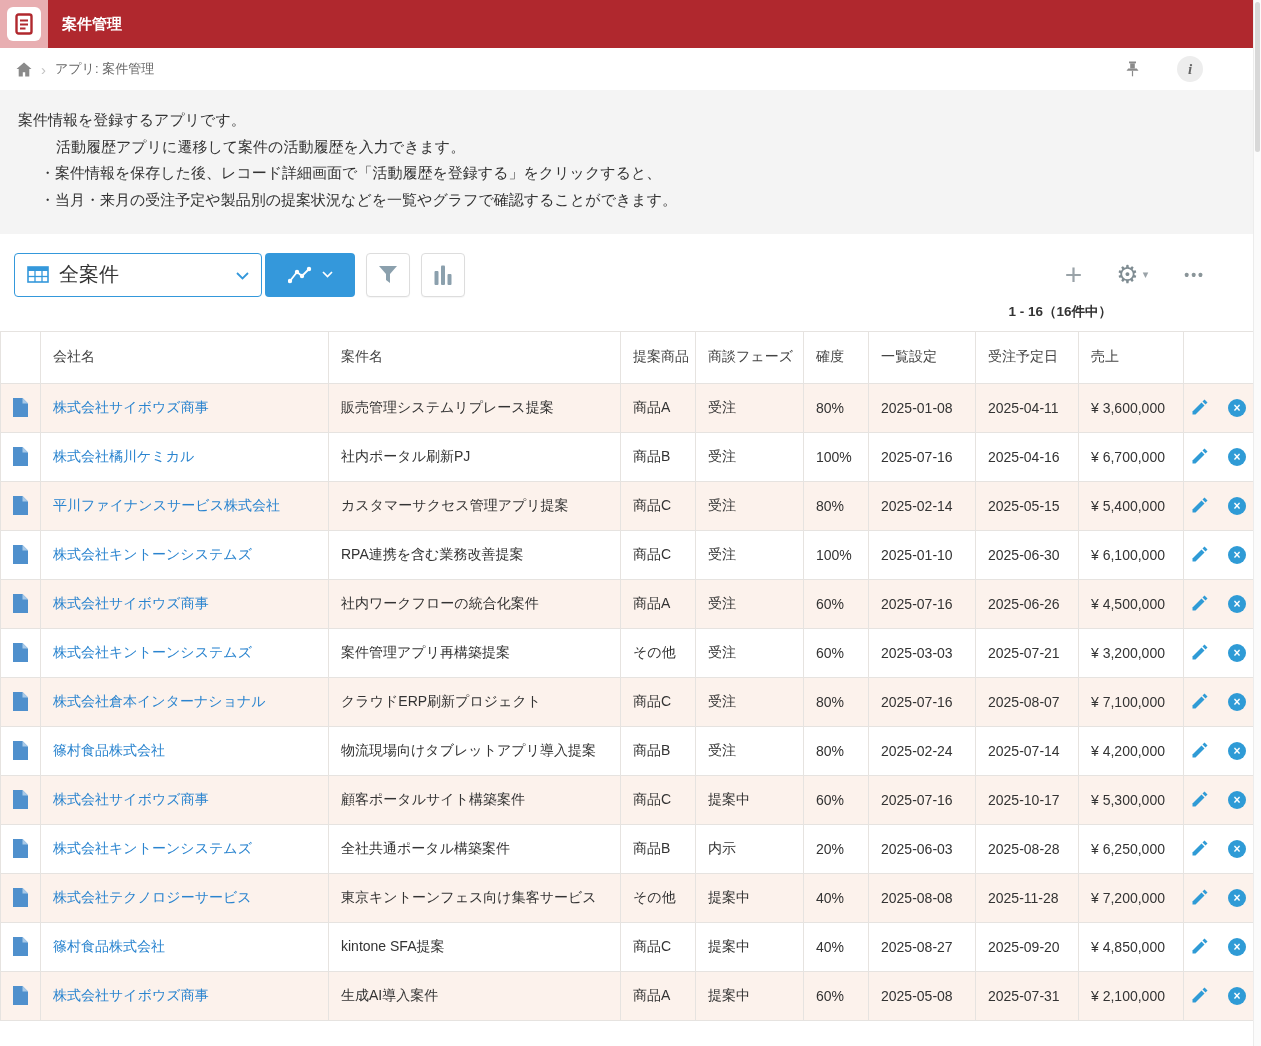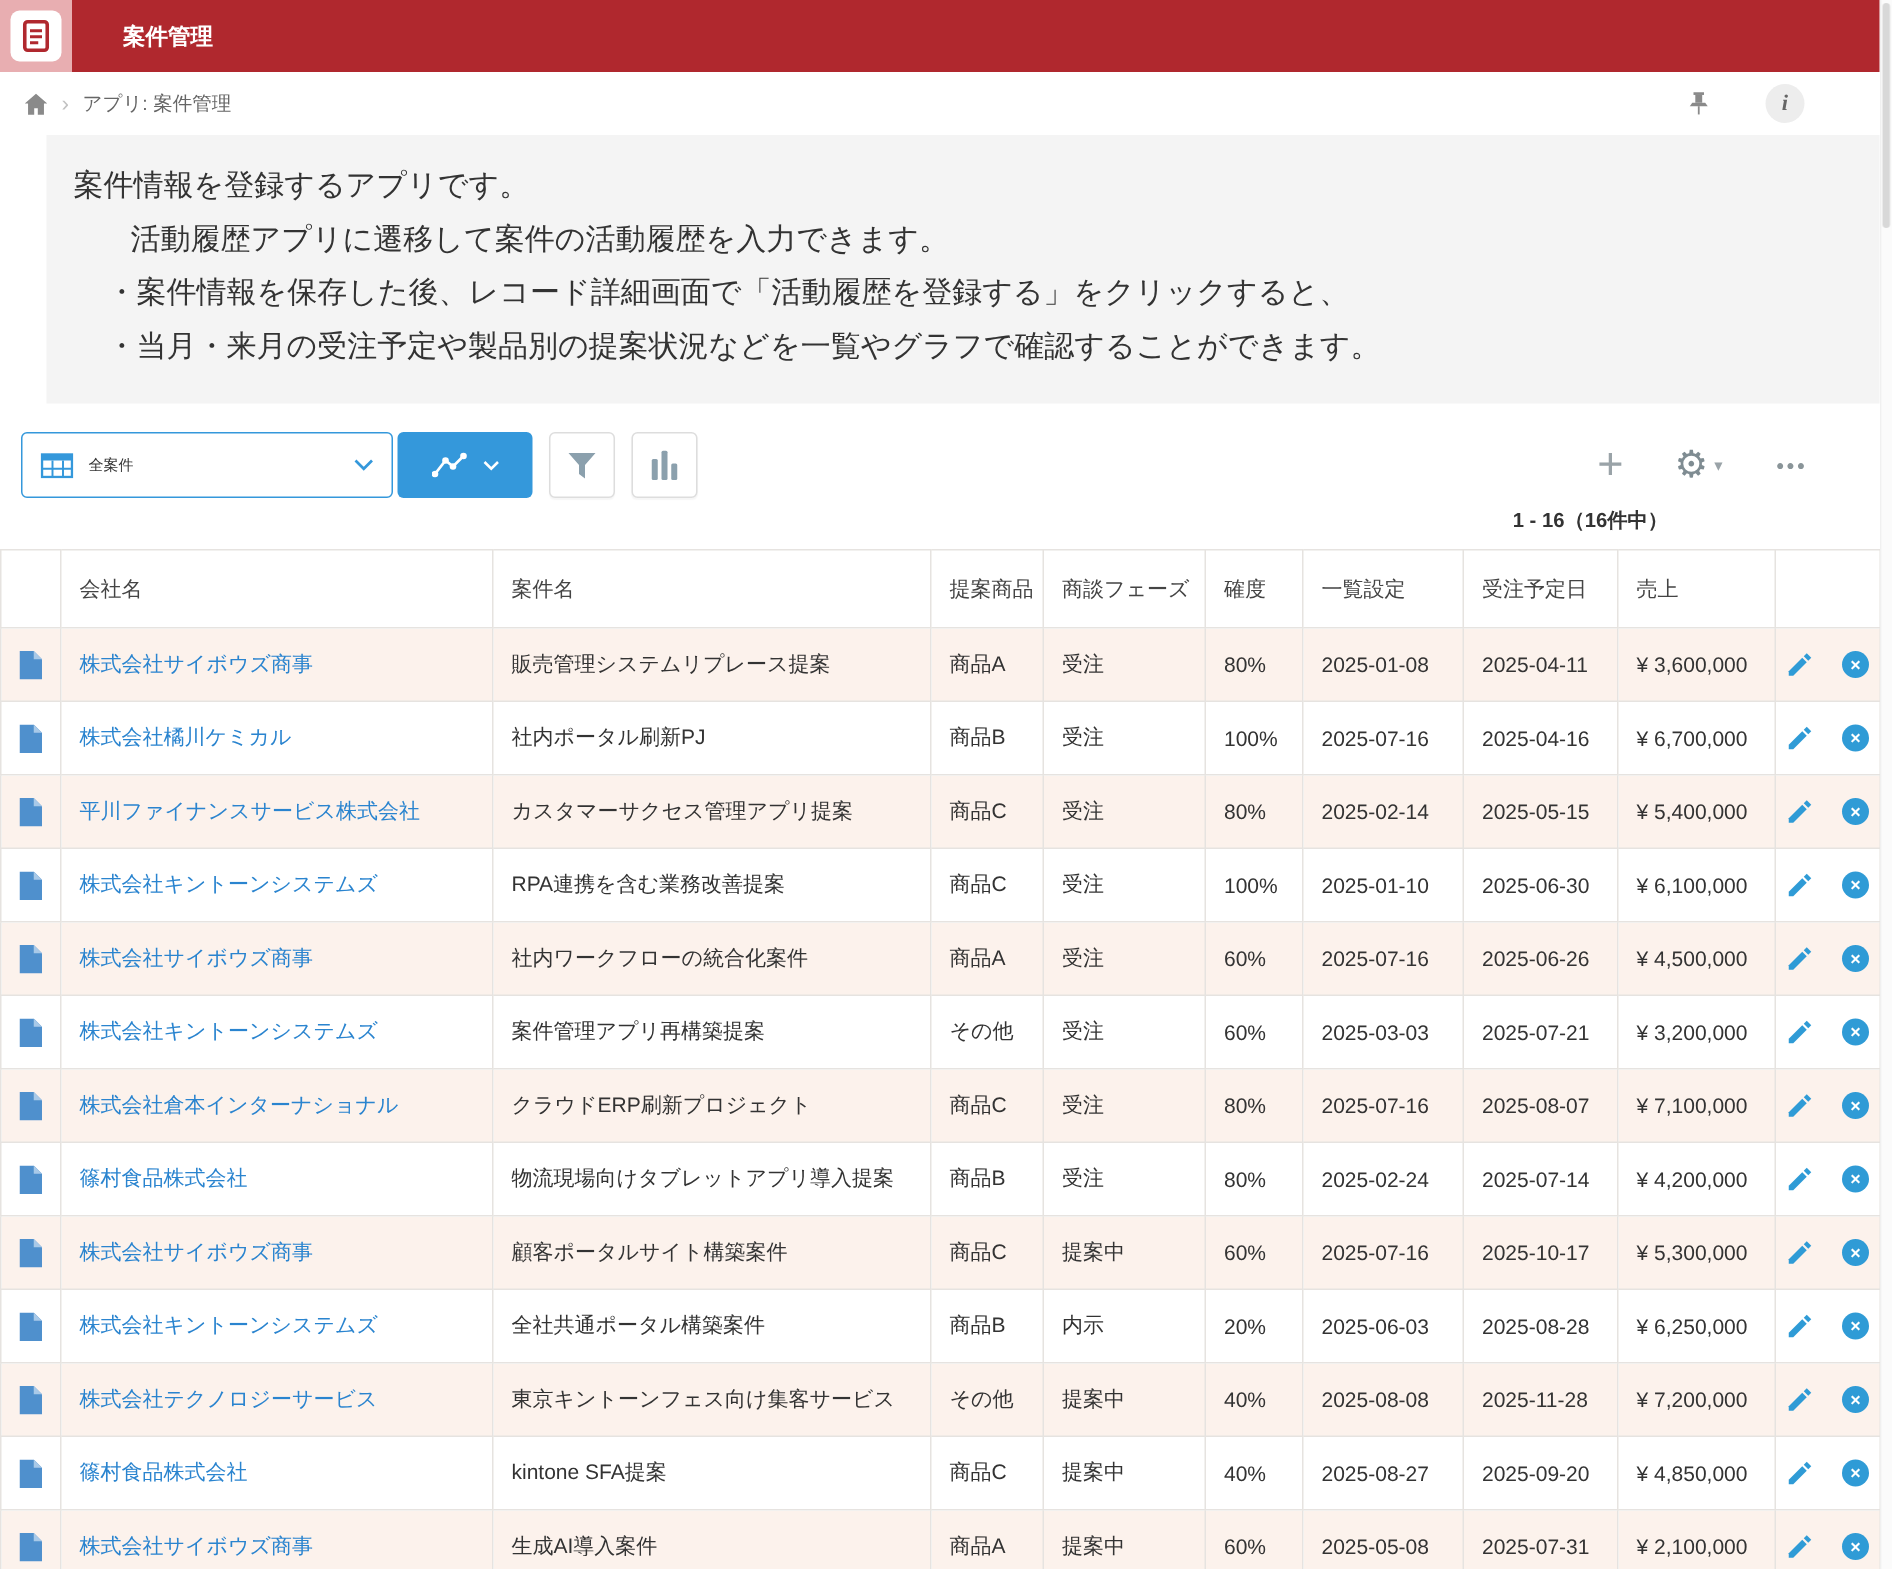--- a/index.html
+++ b/index.html
@@ -10,45 +10,45 @@
     --border:#e6e3e0;
     --text:#333;
     --muted:#888;
   }
   *{box-sizing:border-box;margin:0;padding:0;}
   html,body{width:1261px;height:1046px;overflow:hidden;background:#fff;
     font-family:"Liberation Sans","DejaVu Sans",sans-serif;color:var(--text);}
   .page{width:1253px;}
 
   
-  .app-header{height:48px;background:var(--red);display:flex;align-items:center;gap:20px;}
+  .app-header{height:48px;background:var(--red);display:flex;align-items:center;}
   .app-icon-box{width:48px;height:48px;background:#e8aeb1;display:flex;align-items:center;justify-content:center;}
   .app-icon-tile{width:34px;height:34px;background:#fff;border-radius:6px;display:flex;align-items:center;justify-content:center;}
   .app-title{color:#fff;font-weight:bold;font-size:15px;margin-left:14px;}
 
   
   .breadcrumb-bar{height:42px;background:#fff;display:flex;align-items:center;padding:0 16px;}
   .crumb-sep{color:#c2c2c2;font-size:15px;margin:0 9px;}
   .crumb-label{color:#666;font-size:13px;}
   .breadcrumb-right{margin-left:auto;display:flex;align-items:center;gap:38px;margin-right:34px;}
   .info-btn{width:26px;height:26px;border-radius:50%;background:#ededed;display:flex;align-items:center;justify-content:center;
     font-family:"Liberation Serif","DejaVu Serif",serif;font-style:italic;font-weight:bold;font-size:15px;color:#666;cursor:pointer;}
 
   
-  .description{background:#f4f4f4;padding:17px 18px 20px 18px;font-size:20px;line-height:1.78;color:#333;margin-left:31px;}
+  .description{background:#f4f4f4;padding:17px 18px 20px 18px;font-size:15px;line-height:1.78;color:#333;}
   .desc-line.indent1{padding-left:22px;}
   .desc-line.indent2{padding-left:38px;}
   .desc-link{color:var(--link);font-weight:bold;text-decoration:none;cursor:pointer;}
   .desc-sep{color:#333;font-weight:bold;}
 
   
   .toolbar{display:flex;align-items:center;padding:19px 14px 0 14px;height:63px;}
   .view-select{width:248px;height:44px;border:1px solid var(--blue);border-radius:4px;background:#fff;
     display:flex;align-items:center;padding:0 12px;cursor:pointer;}
-  .view-select .label{font-size:10px;color:#333;margin-left:10px;}
+  .view-select .label{font-size:20px;color:#333;margin-left:10px;}
   .view-select .vs-caret{margin-left:auto;}
   .graph-btn{width:90px;height:44px;margin-left:3px;background:var(--blue);border:none;border-radius:4px;
     display:flex;align-items:center;justify-content:center;gap:10px;cursor:pointer;}
   .tool-btn{width:44px;height:44px;background:#fff;border:1px solid #ddd;border-radius:4px;margin-left:11px;
     display:flex;align-items:center;justify-content:center;cursor:pointer;box-shadow:0 1px 1px rgba(0,0,0,0.04);}
   .toolbar-right{margin-left:auto;display:flex;align-items:center;margin-right:34px;}
   .plus-btn{font-size:30px;font-weight:300;color:#9aa3a8;line-height:1;cursor:pointer;}
   .gear-group{display:flex;align-items:center;margin-left:34px;cursor:pointer;}
   .gear-glyph{font-size:25px;color:#7f8c92;line-height:1;}
   .gear-caret{font-size:11px;color:#9aa3a8;margin-left:4px;}

